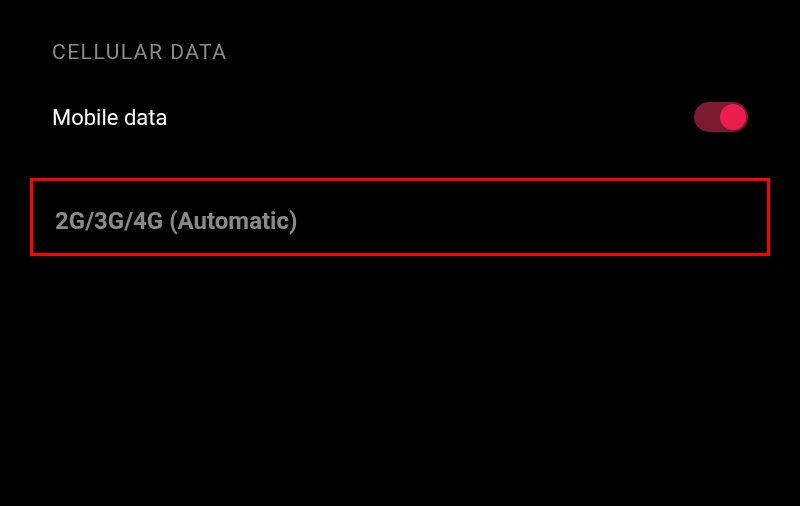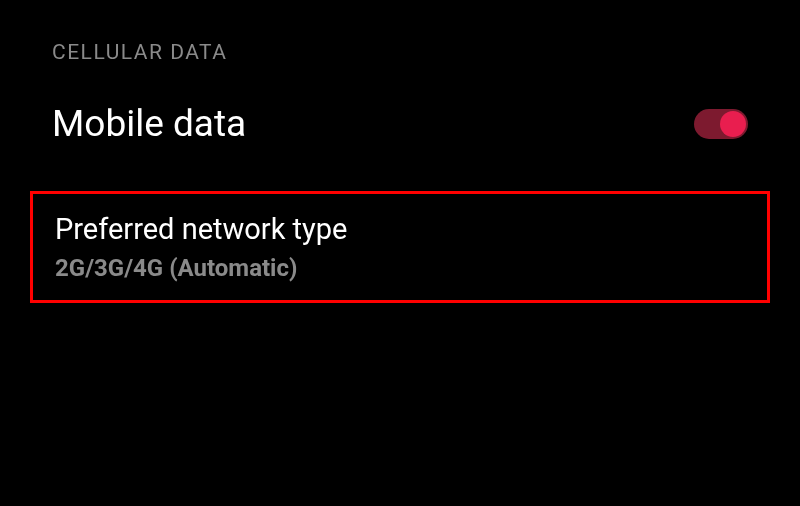--- a/index.html
+++ b/index.html
@@ -27,21 +27,21 @@
     }
     .setting-row {
       display: flex;
       align-items: center;
       justify-content: space-between;
       padding: 28px 42px;
       cursor: pointer;
     }
     .setting-title {
       color: #ffffff;
-      font-size: 37px;
+      font-size: 22px;
       font-weight: 400;
     }
     .setting-subtitle {
       color: #8a8a8a;
       font-size: 24px;
       font-weight: 700;
       margin-top: 8px;
     }
     .highlight-box {
       border: 3px solid #ff0000;
@@ -80,18 +80,17 @@
   <div class="section-header">CELLULAR DATA</div>
 
   <div class="setting-row">
     <span class="setting-title">Mobile data</span>
     <div class="toggle">
       <div class="toggle-thumb"></div>
     </div>
   </div>
 
   <div class="highlight-box">
-    <div class="setting-title">Preferred network type</div>
     <div class="setting-subtitle">2G/3G/4G (Automatic)</div>
   </div>
 
 
 </div>
 
 </body></html>

